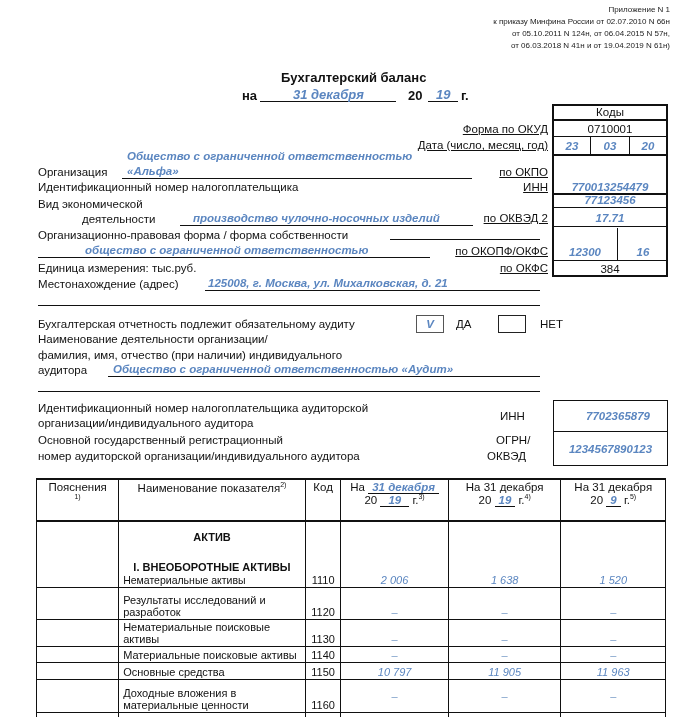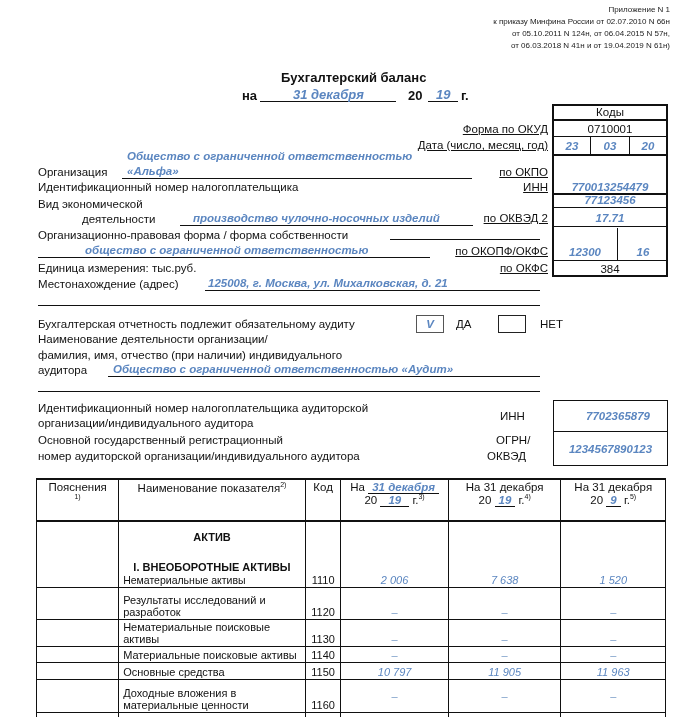--- a/index.html
+++ b/index.html
@@ -156,21 +156,21 @@
   </tr>
   <tr style="height:66px;">
     <td style="border-top-width:2.5px;"></td>
     <td style="border-top-width:2.5px; padding:0;margin-top:9px;">
       <div style="text-align:center; font-weight:bold; font-size:11px; margin-top:2px; margin-bottom:18px;">АКТИВ</div>
       <div style="text-align:center; font-weight:bold; font-size:11px;">I. ВНЕОБОРОТНЫЕ АКТИВЫ</div>
       <div style="padding:1px 4px; font-size:10.5px;">Нематериальные активы</div>
     </td>
     <td class="code" style="border-top-width:2.5px;">1110</td>
     <td class="num fill" style="border-top-width:2.5px; font-weight:normal;">2 006</td>
-    <td class="num fill" style="border-top-width:2.5px; font-weight:normal;">7 638</td>
+    <td class="num fill" style="border-top-width:2.5px; font-weight:normal;">1 638</td>
     <td class="num fill" style="border-top-width:2.5px; font-weight:normal;">1 520</td>
   </tr>
   <tr style="height:32px;">
     <td></td>
     <td style="white-space:normal;">Результаты исследований и разработок</td>
     <td class="code">1120</td>
     <td class="num dash">–</td>
     <td class="num dash">–</td>
     <td class="num dash">–</td>
   </tr>

